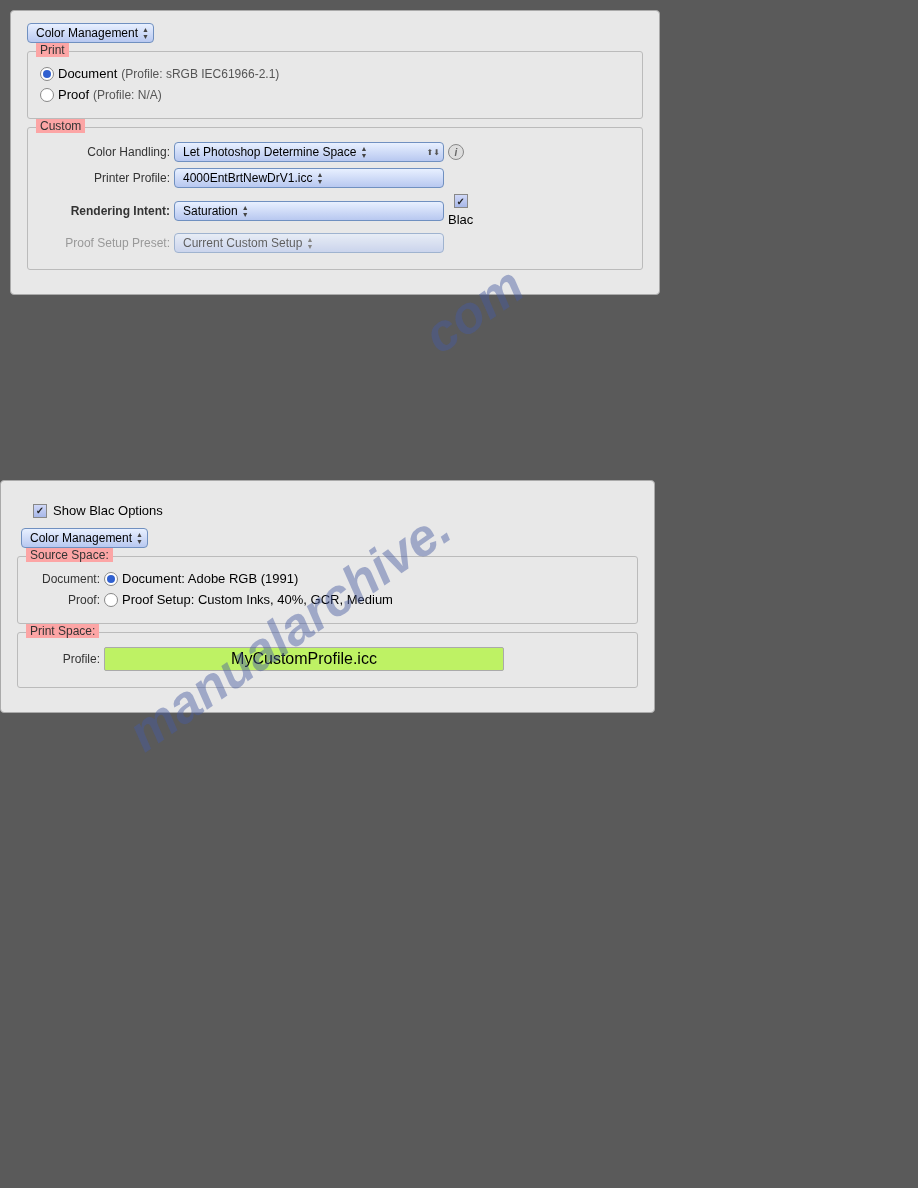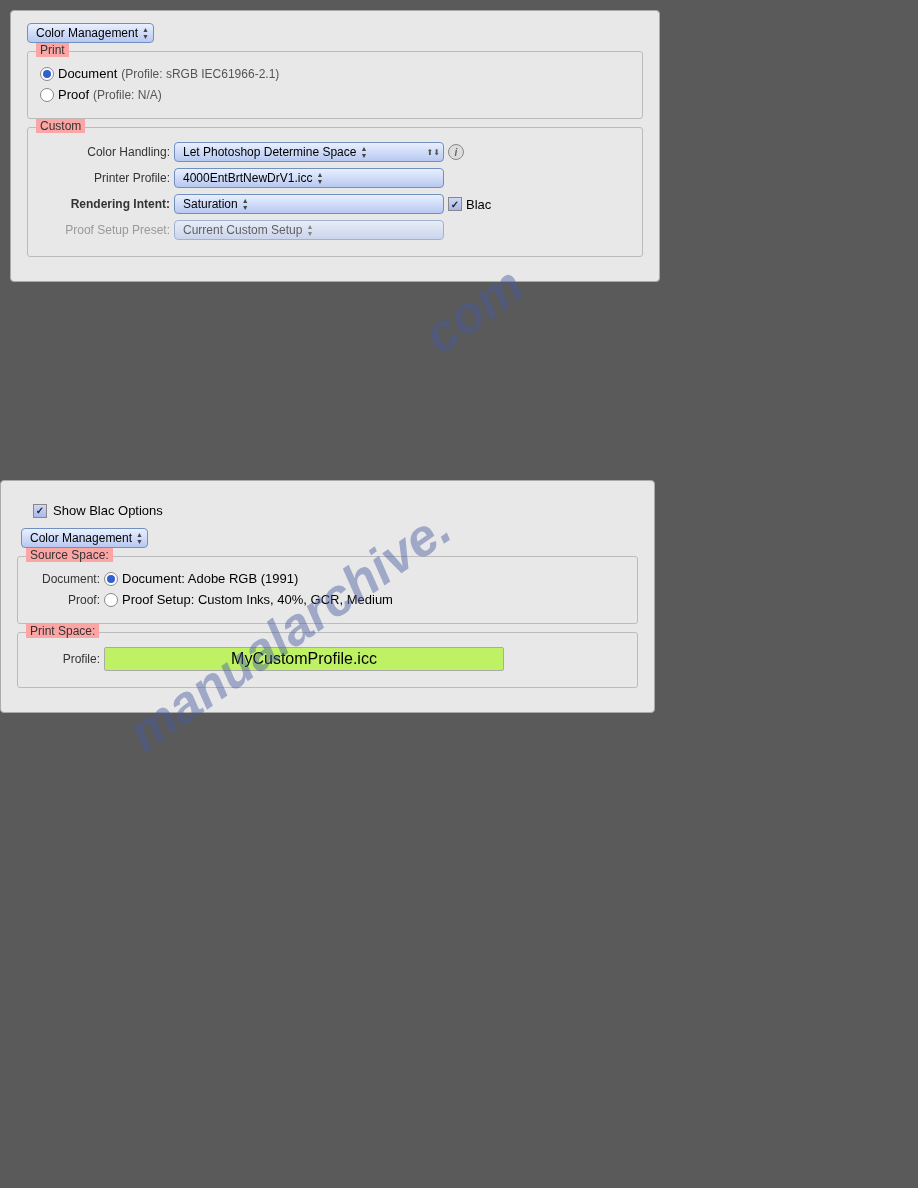--- a/index.html
+++ b/index.html
@@ -160,20 +160,21 @@
       top: 2px;
       left: 2px;
     }
 
     
     .checkbox-wrap {
       display: inline-flex;
       align-items: center;
       gap: 4px;
       cursor: pointer;
+      flex-direction: column;
     }
 
     .checkbox {
       width: 14px;
       height: 14px;
       border: 1px solid #888;
       background: linear-gradient(to bottom, #d0d8f8, #a8b8e8);
       display: inline-flex;
       align-items: center;
       justify-content: center;

